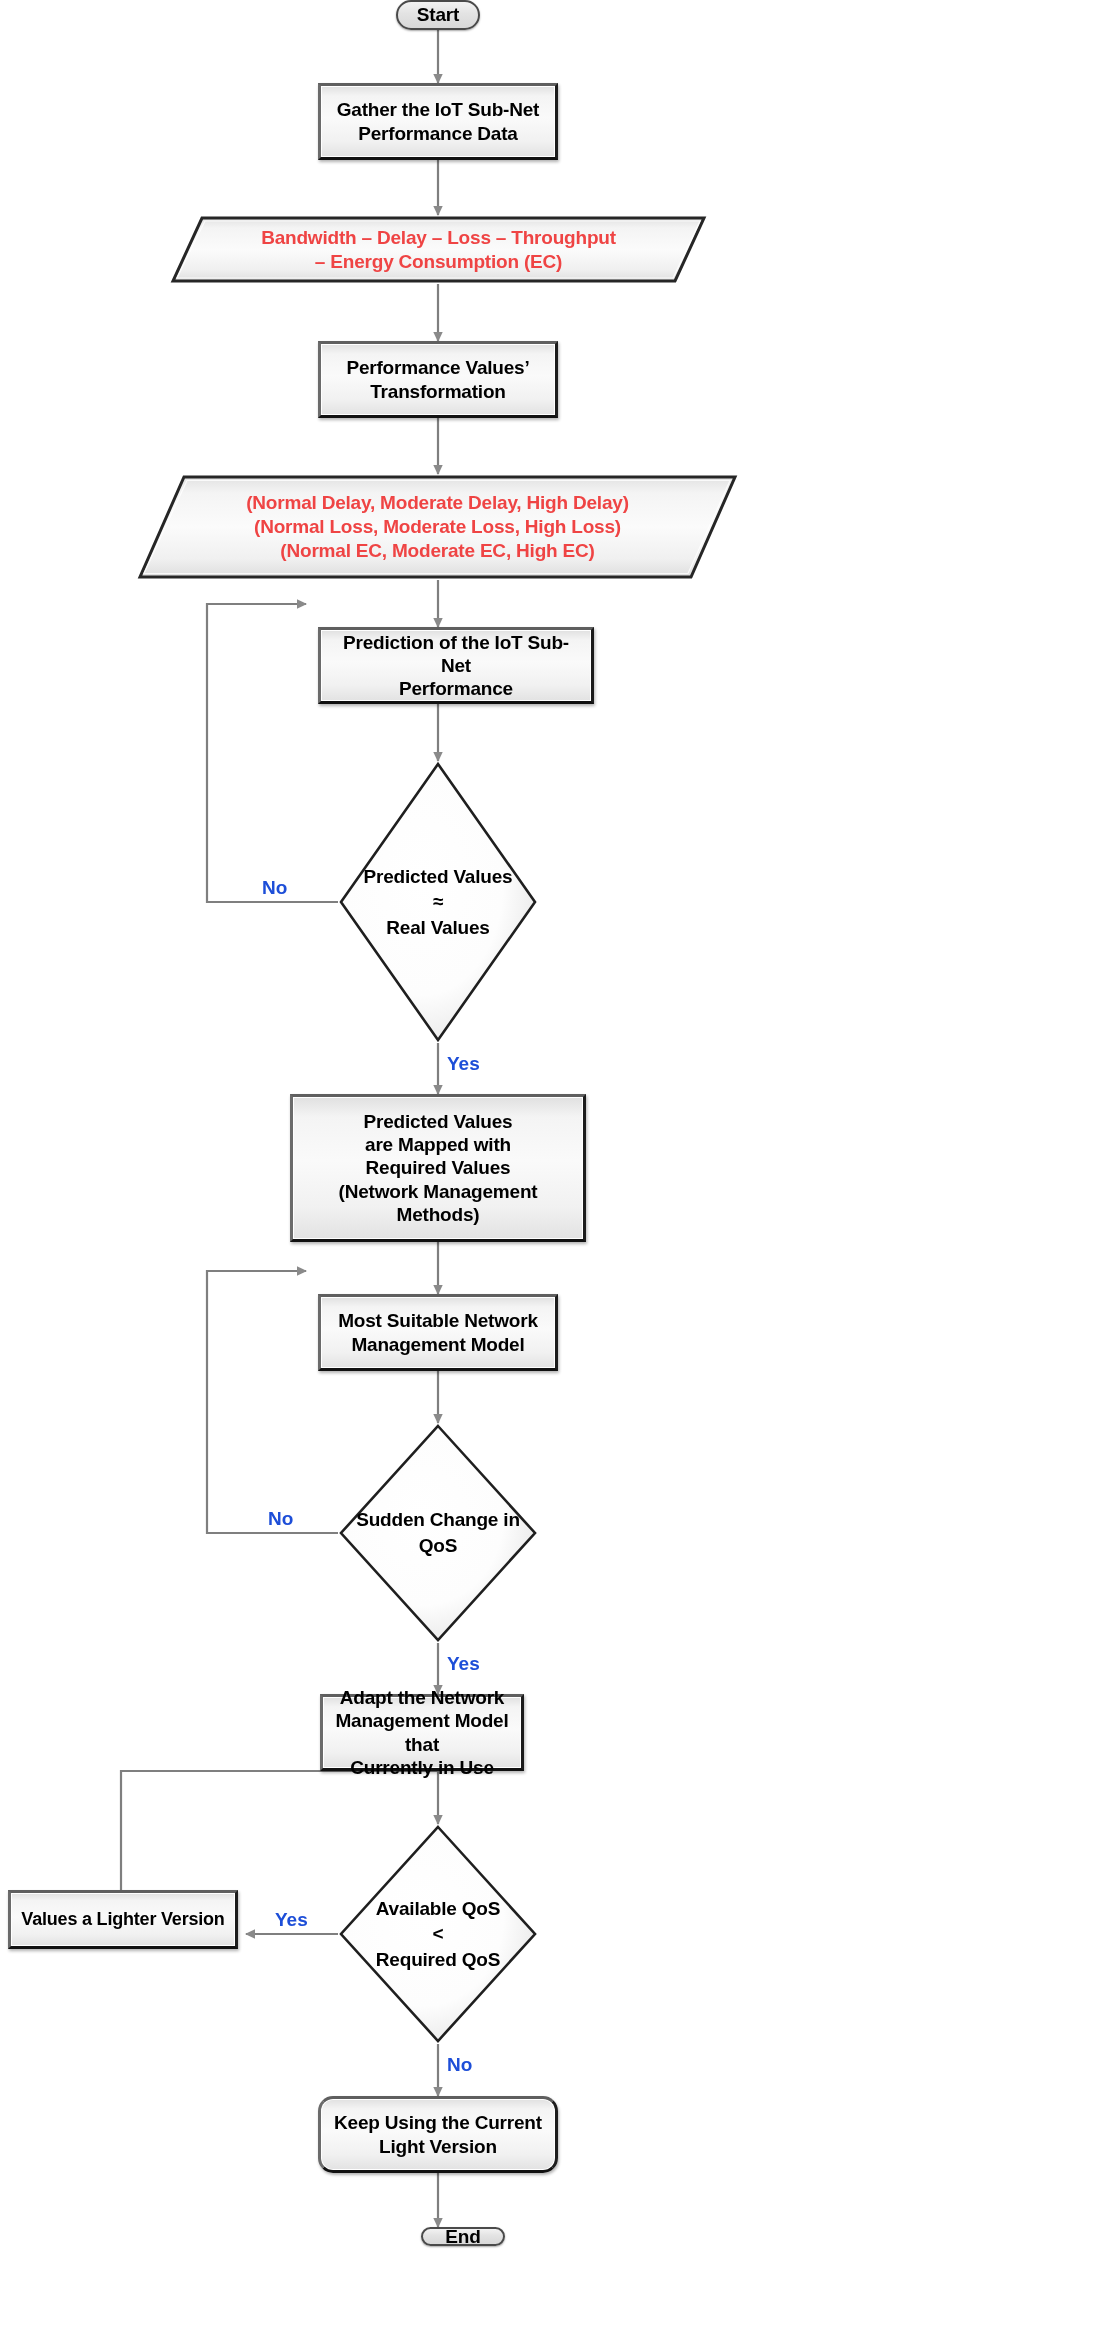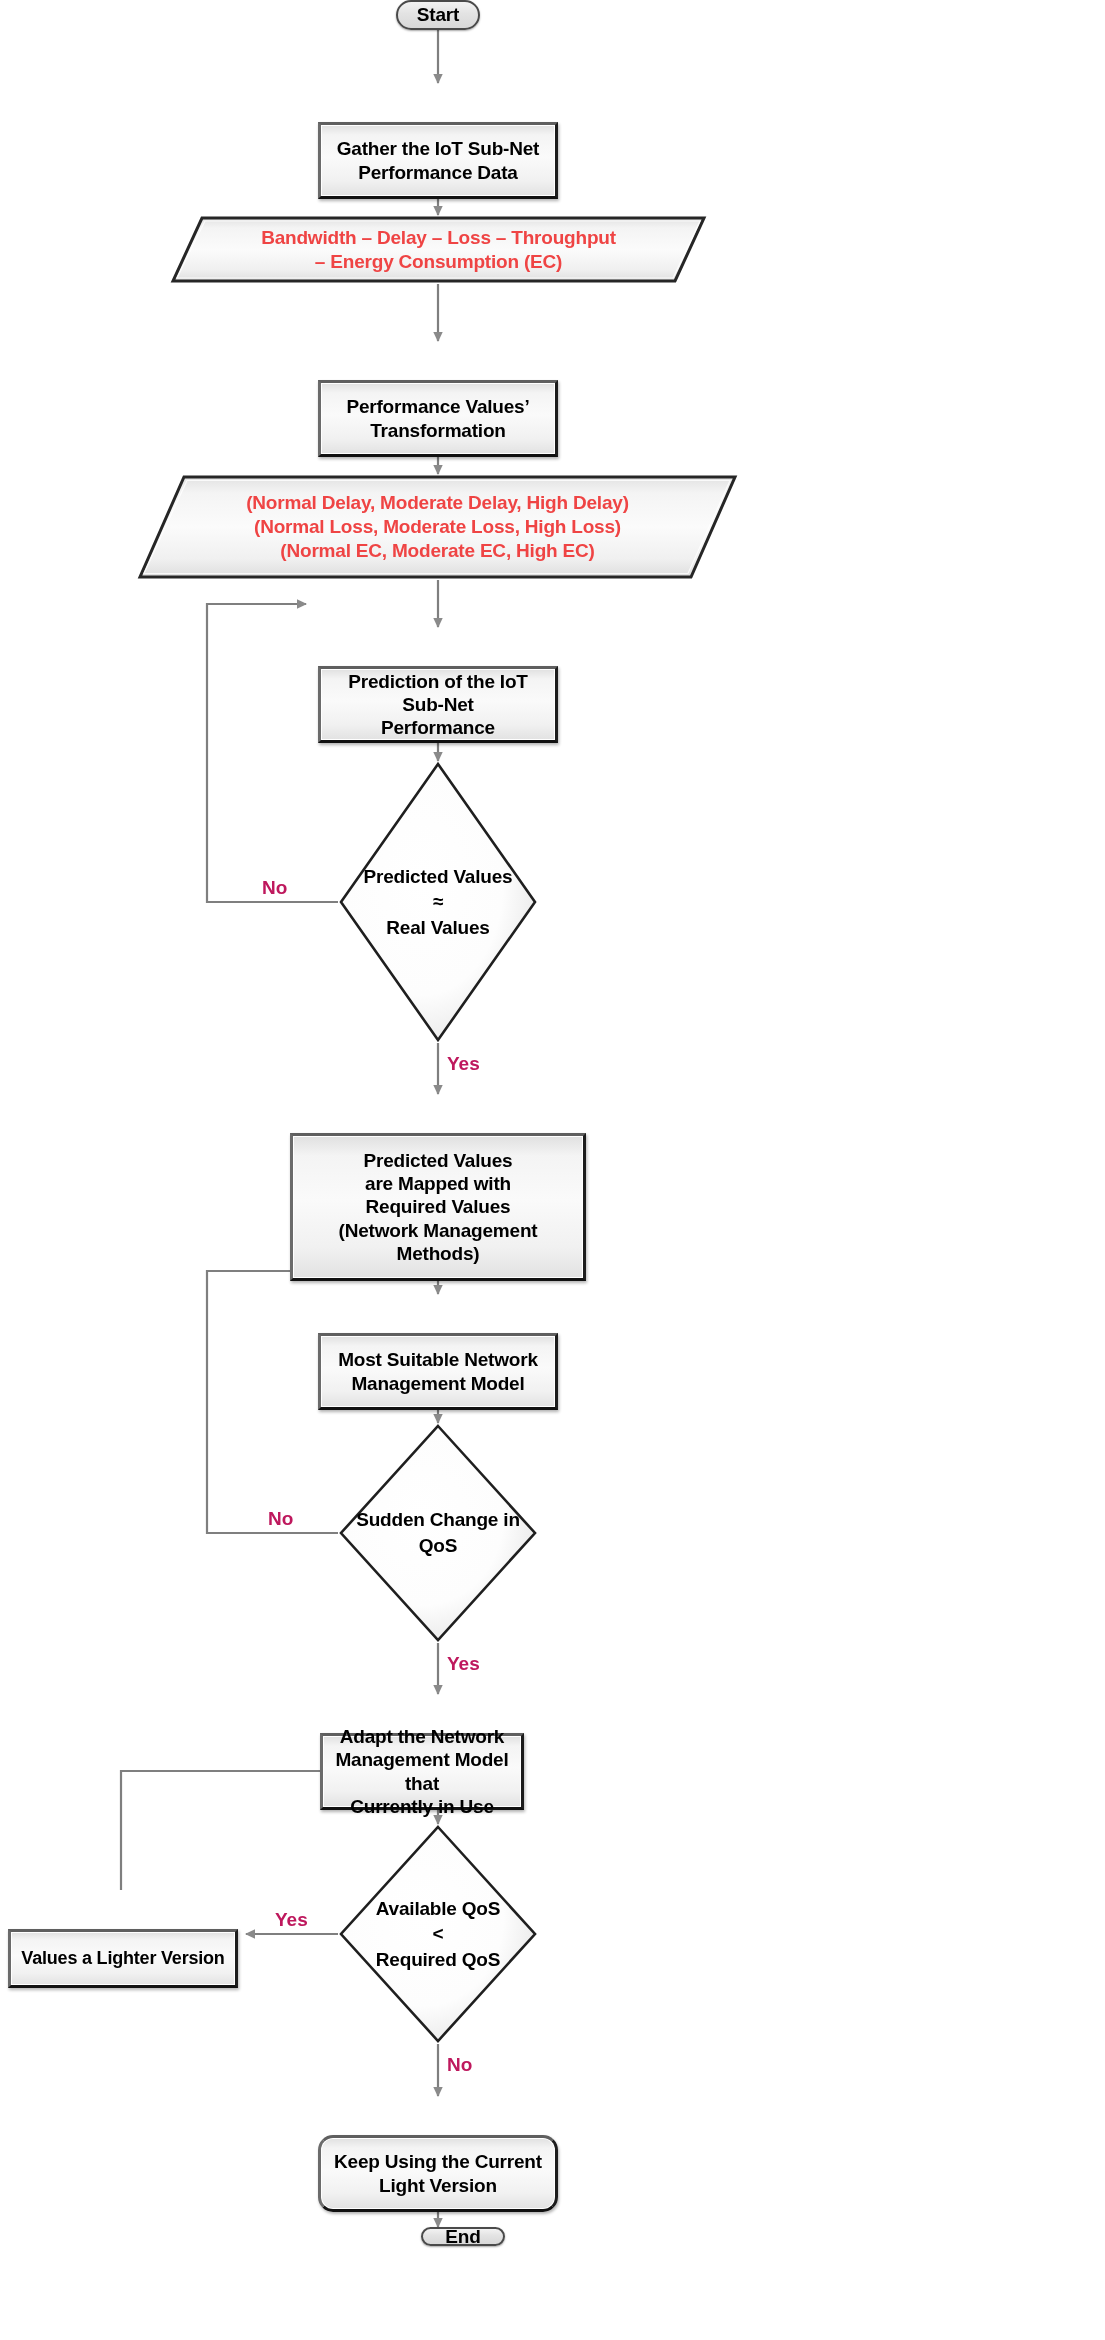--- a/index.html
+++ b/index.html
@@ -54,21 +54,20 @@
     background:
       linear-gradient(to bottom,
         #e0e0e0 0%,
         #f4f4f4 14%,
         #fafafa 45%,
         #f1f1f1 78%,
         #e2e2e2 100%);
     box-shadow: inset 0 0 0 1px #ffffff, 1px 2px 3px rgba(0,0,0,0.30);
     font-size: 19px;
     padding: 8px 8px;
-    margin-top: 39px;
   }
   
   .data-shape {
     position: absolute;
   }
   .data-shape .data-label {
     position: absolute;
     left: 0; top: 0; right: 0; bottom: 0;
     display: flex;
     align-items: center;
@@ -95,21 +94,21 @@
     font-weight: bold;
     color: #000;
     line-height: 1.35;
     letter-spacing: -0.2px;
   }
   
   .edge-label {
     position: absolute;
     font-size: 19px;
     font-weight: bold;
-    color: #be185d;
+    color: #1d4ed8;
     white-space: nowrap;
   }
   .lines {
     fill: none;
     stroke: #7f7f7f;
     stroke-width: 2.2;
   }
   .arrow-head {
     fill: #8a8a8a;
   }
@@ -200,21 +199,21 @@
           <stop offset="82%" stop-color="#f0f0f0"></stop>
           <stop offset="100%" stop-color="#dedede"></stop>
         </linearGradient>
       </defs>
       <polygon points="47,3 598,3 554,103 3,103" fill="url(#pgrad2)" stroke="#262626" stroke-width="3"></polygon>
       <polygon points="50,6.5 593,6.5 551,99.5 7,99.5" fill="none" stroke="#ffffff" stroke-width="1.2" opacity="0.8"></polygon>
     </svg>
     <div class="data-label ml">(Normal Delay, Moderate Delay, High Delay)<br>(Normal Loss, Moderate Loss, High Loss)<br>(Normal EC, Moderate EC, High EC)</div>
   </div>
 
-  <div class="node proc" style="left:318px; top:627px; width:240px; height:77px;">
+  <div class="node proc" style="left:318px; top:627px; width:276px; height:77px;">
     <span class="ml">Prediction of the IoT Sub-Net<br>Performance</span>
   </div>
 
   <div class="dec" style="left:338px; top:761px; width:200px; height:282px;">
     <svg width="200" height="282" viewBox="0 0 200 282">
       <defs>
         <radialGradient id="dgrad1" cx="42%" cy="42%" r="72%">
           <stop offset="0%" stop-color="#ffffff"></stop>
           <stop offset="58%" stop-color="#fdfdfd"></stop>
           <stop offset="86%" stop-color="#e9e9e9"></stop>

